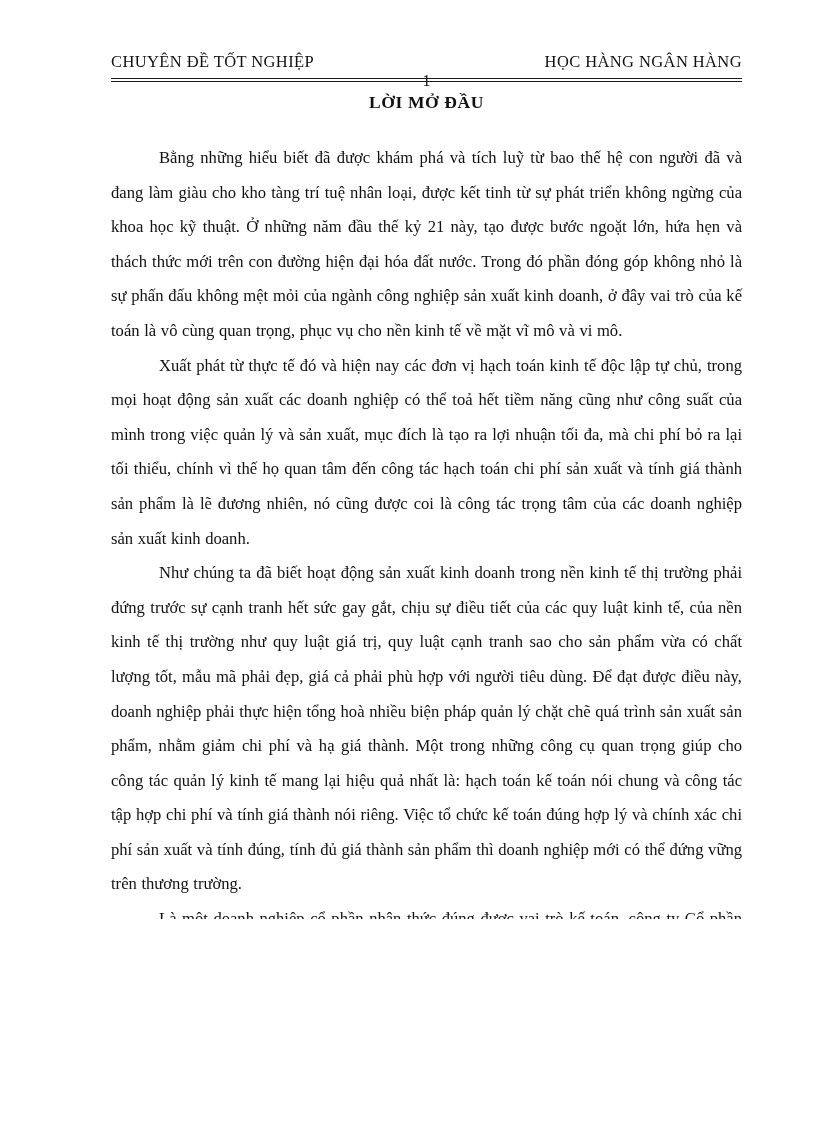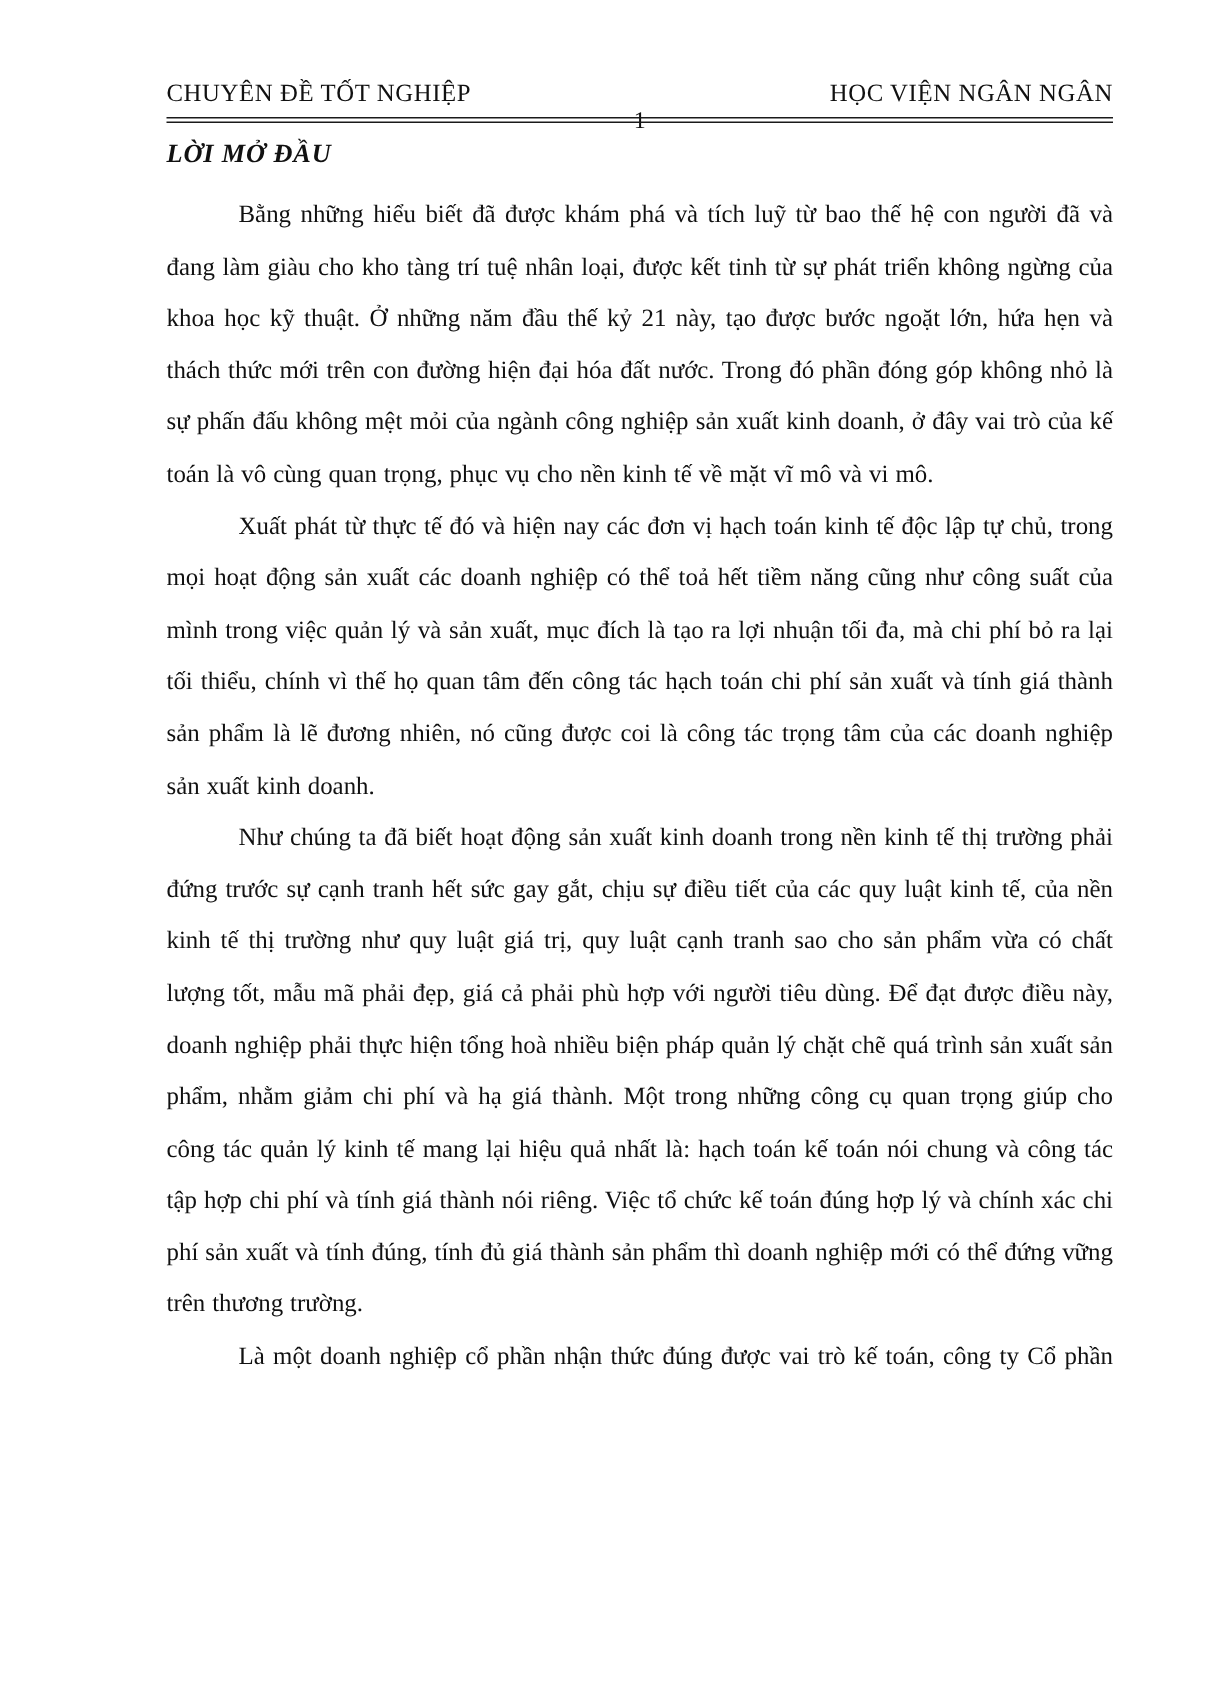--- a/index.html
+++ b/index.html
@@ -66,26 +66,25 @@
 
   
   .doc-body {
     position: absolute;
     left: 111px;
     top: 92px;
     width: 631px;
   }
 
   .doc-title {
-    text-align: left;
+    text-align: center;
     font-weight: bold;
     font-size: 17.5px;
     letter-spacing: 0.6px;
-    margin: 0 0 13px 0;
-    font-style: italic;
+    margin: 0 0 28px 0;
   }
 
   .section-heading {
     font-weight: bold;
     font-size: 16px;
     margin: 0 0 13px 0;
     padding-left: 13px;
   }
 
   .para {
@@ -129,21 +128,21 @@
   }
 </style>
 </head>
 <body>
 
 <div class="page">
 
   <div class="running-header">
     <div class="hdr-row">
       <span class="hdr-left">CHUYÊN ĐỀ TỐT NGHIỆP</span>
-      <span class="hdr-right">HỌC VIỆN NGÂN NGÂN</span>
+      <span class="hdr-right">HỌC HÀNG NGÂN HÀNG</span>
     </div>
     <div class="hdr-center">1</div>
   </div>
 
   <div class="rule-double header-rule"></div>
 
   <div class="doc-body">
 
     <h1 class="doc-title">LỜI MỞ ĐẦU</h1>
 

